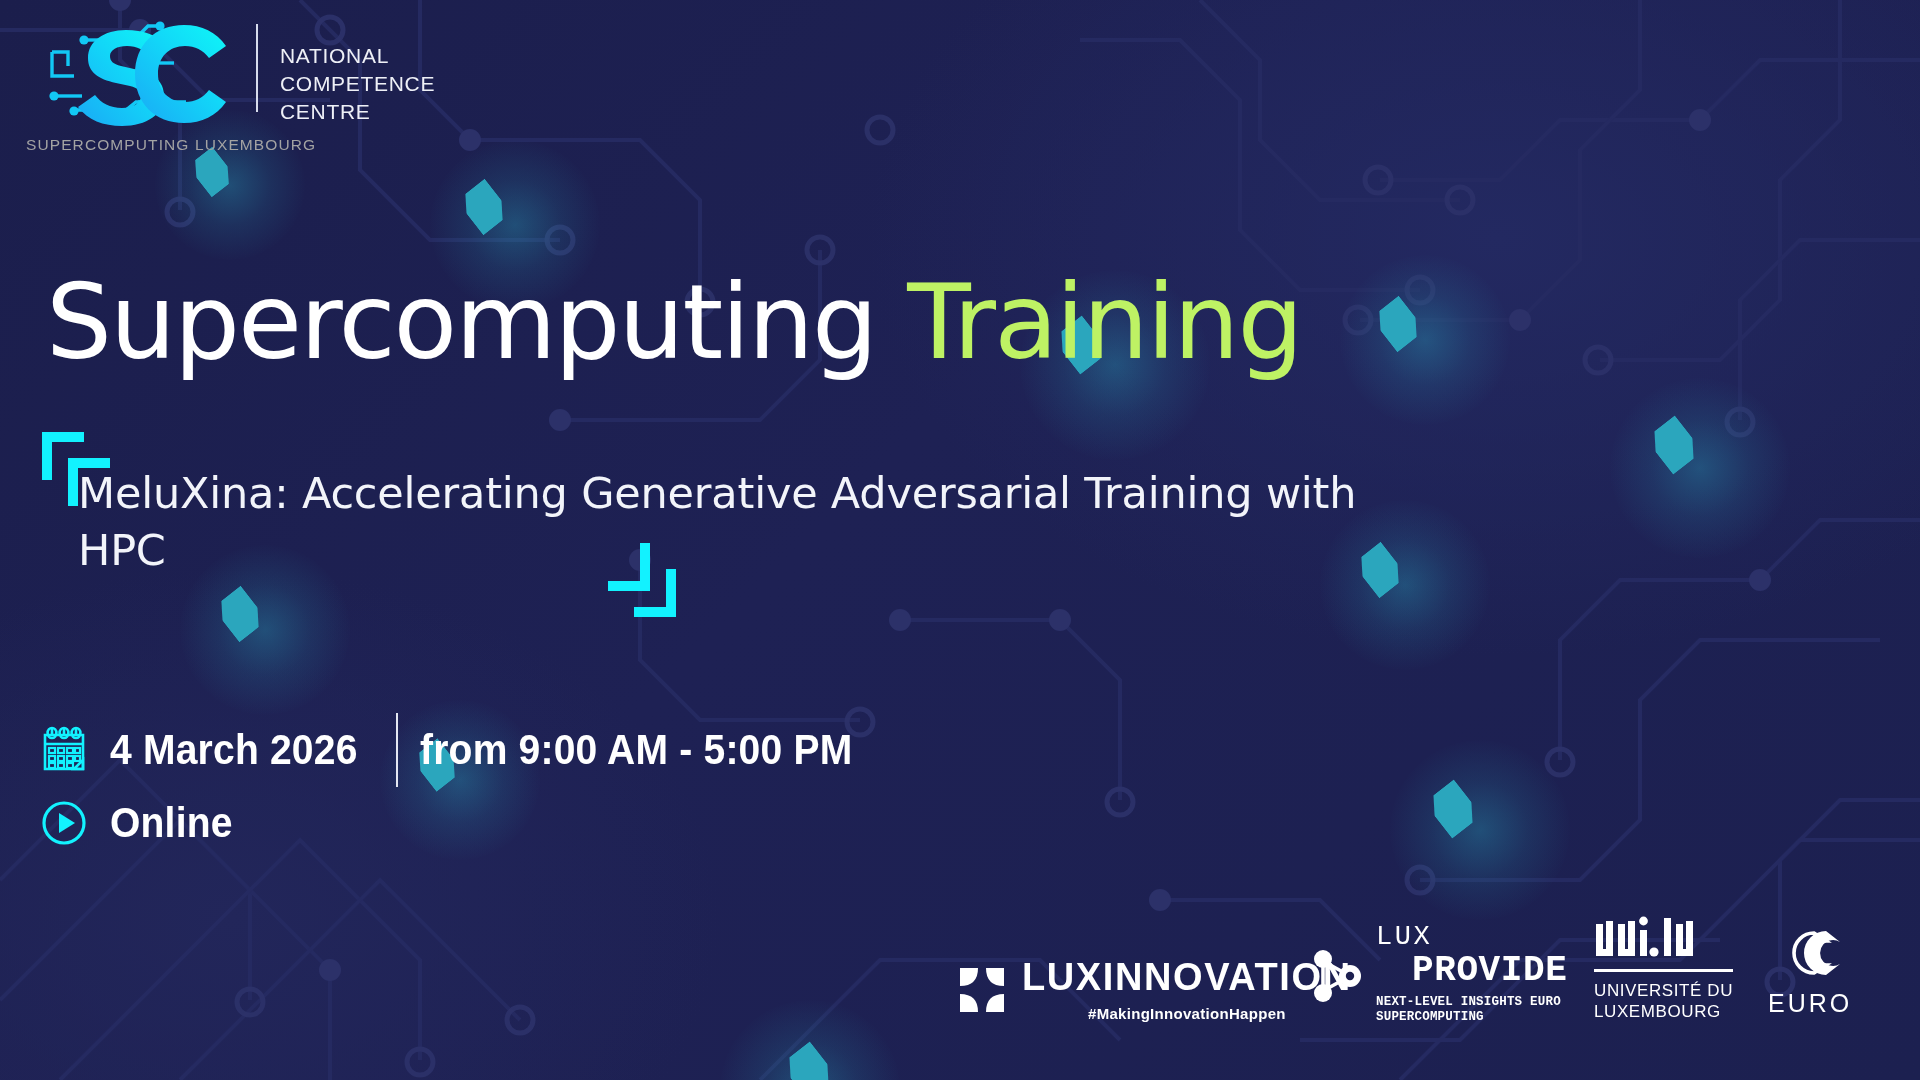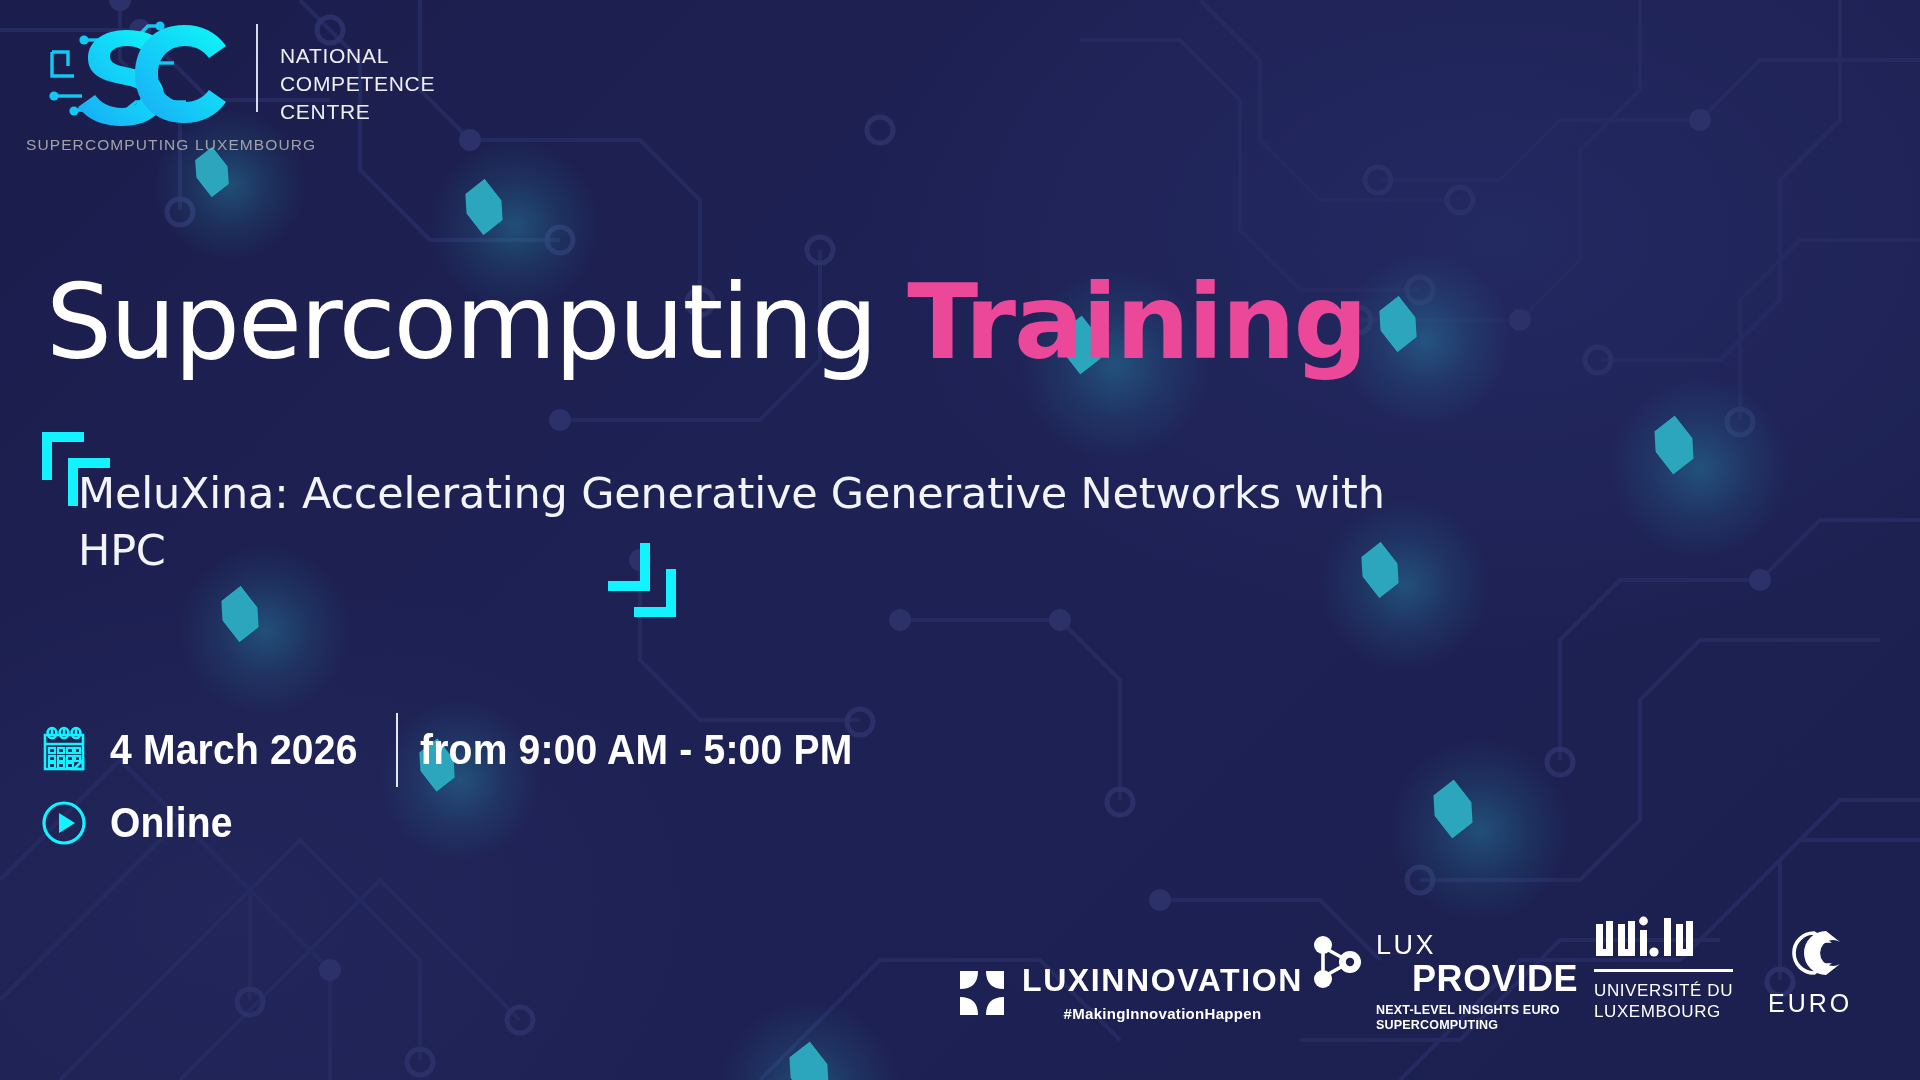--- a/index.html
+++ b/index.html
@@ -50,21 +50,21 @@
   }
 
   
   .title{
     position:absolute; left:46px; top:270px;
     font-family:"DejaVu Sans", sans-serif;
     font-size:104px; font-weight:400; line-height:1;
     letter-spacing:-2px; white-space:nowrap;
   }
   .title .w1{ color:#ffffff; }
-  .title .w2{ color:#ec4899;font-weight:bold; }
+  .title .w2{ color:#bef264; }
 
   .bracket{ position:absolute; }
   .bracket i{ position:absolute; background:#12f2ff; display:block; }
 
   .subtitle{
     position:absolute; left:78px; top:465px;
     width:1330px;
     color:#f2f4fa;
     font-family:"DejaVu Sans", sans-serif;
     font-size:43px; font-weight:400; line-height:1.33;
@@ -89,25 +89,25 @@
     margin:0 22px 0 20px;
   }
 
   
   .footer{ position:absolute; left:0; right:0; bottom:32px; height:130px; }
   .flogo{ position:absolute; color:#ffffff; font-family:"Liberation Sans", sans-serif; }
 
   
   .lux-in{ left:958px; bottom:26px; display:flex; align-items:center; }
   .lux-x{ position:relative; width:48px; height:48px; margin-right:16px; }
-  .lux-in .t1{ font-size:32px; font-weight:700; letter-spacing:1.6px; line-height:1; }
+  .lux-in .t1{ font-size:38px; font-weight:700; letter-spacing:1.6px; line-height:1; }
   .lux-in .t2{ font-size:15px; font-weight:700; letter-spacing:0.3px; margin-top:9px; text-align:center; }
 
   
-  .lux-pv{ left:1310px; bottom:14px; display:flex; align-items:flex-start; }
+  .lux-pv{ left:1310px; bottom:22px; display:flex; align-items:center;font-family:Liberation Mono, monospace; }
   .pv-mark{ position:relative; width:54px; height:58px; margin-right:12px; }
   .lux-pv .t1{ font-size:27px; font-weight:300; letter-spacing:2.5px; line-height:0.95; }
   .lux-pv .t2{ font-size:36px; font-weight:800; letter-spacing:0.6px; line-height:1; margin-top:2px;margin-left:36px; }
   .lux-pv .t3{ font-size:12.5px; font-weight:700; letter-spacing:0.2px; line-height:1.25; margin-top:6px; }
 
   
   .unilu{ left:1594px; bottom:26px; }
   .unilu .mark{ height:48px; margin-bottom:5px; }
   .unilu .rule{ height:3px; background:#fff; margin-bottom:8px; width:100%; }
   .unilu .t1{ font-size:17px; font-weight:400; letter-spacing:0.6px; line-height:1.25; }
@@ -287,21 +287,21 @@
   <span class="w1">Supercomputing</span><span>&nbsp;</span><span class="w2">Training</span>
 </div>
 
 <div class="bracket" style="left:42px; top:432px; width:80px; height:80px;">
   <i style="left:0;   top:0;  width:42px; height:10px;"></i>
   <i style="left:0;   top:0;  width:10px; height:48px;"></i>
   <i style="left:26px; top:26px; width:42px; height:10px;"></i>
   <i style="left:26px; top:26px; width:10px; height:48px;"></i>
 </div>
 
-<div class="subtitle">MeluXina: Accelerating Generative Generative Networks with HPC</div>
+<div class="subtitle">MeluXina: Accelerating Generative Adversarial Training with HPC</div>
 
 <div class="bracket" style="left:608px; top:555px; width:80px; height:80px;">
   <i style="left:0;   bottom:44px; width:42px; height:10px;"></i>
   <i style="left:32px; bottom:44px; width:10px; height:48px;"></i>
   <i style="left:26px; bottom:18px; width:42px; height:10px;"></i>
   <i style="left:58px; bottom:18px; width:10px; height:48px;"></i>
 </div>
 
 <div class="meta">
 

